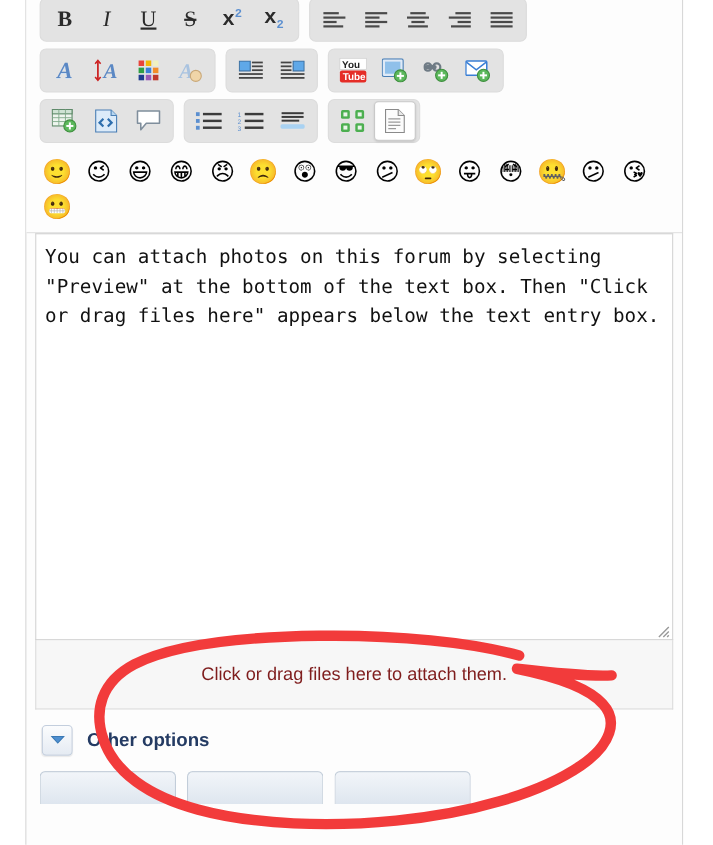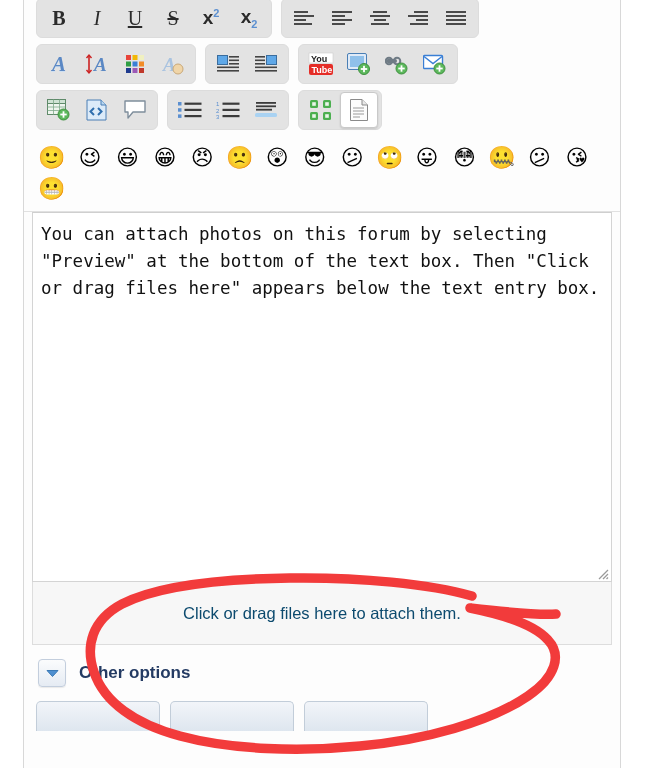--- a/index.html
+++ b/index.html
@@ -74,21 +74,21 @@
     box-shadow: 0 1px 2px rgba(0,0,0,.13);
   }
   .tb-btn svg { display: block; }
 
   
   .g-b { font-family: "Liberation Serif", serif; font-weight: bold; font-size: 20px; }
   .g-i { font-family: "Liberation Serif", serif; font-style: italic; font-size: 20px; }
   .g-u { font-family: "Liberation Serif", serif; font-size: 20px; text-decoration: underline; }
   .g-s { font-family: "Liberation Serif", serif; font-size: 20px; text-decoration: line-through; }
   .g-sup, .g-sub {
-    font-family: Liberation Sans, sans-serif;
+    font-family: Liberation Mono, monospace;
     font-weight: bold;
     font-size: 19px;
     line-height: 1;
   }
   .g-sup sup, .g-sub sub { color: #5b8fd0; font-size: 11px; font-weight: bold; }
   .g-fontA {
     font-family: "Liberation Serif", serif;
     font-weight: bold;
     font-style: italic;
     font-size: 21px;
@@ -156,21 +156,21 @@
     border-top: none;
     background: #f7f7f7;
     display: flex;
     align-items: center;
     justify-content: center;
     cursor: pointer;
   }
   #attach-label {
     font-family: "Liberation Sans", sans-serif;
     font-size: 16.5px;
-    color: #0c4a6e;
+    color: #7f1d1d;
   }
 
   
   #other-options-row {
     display: flex;
     align-items: center;
     padding: 14px 0 0 14px;
   }
   #other-options-toggle {
     width: 26px;

